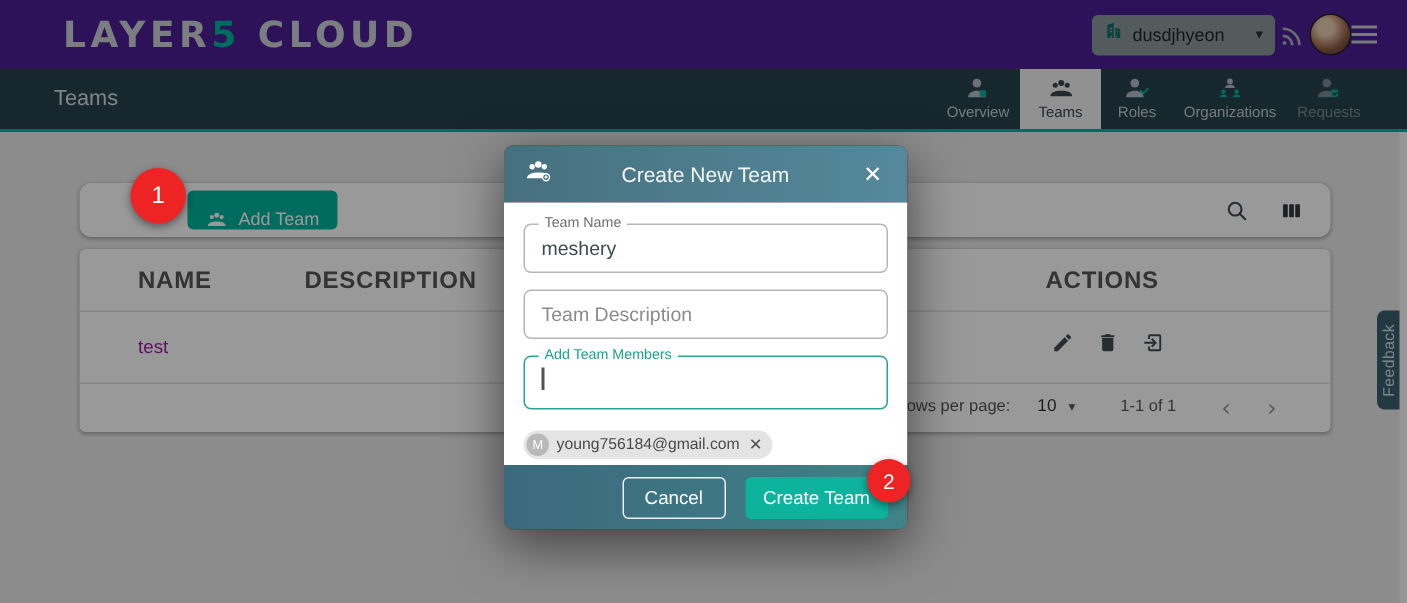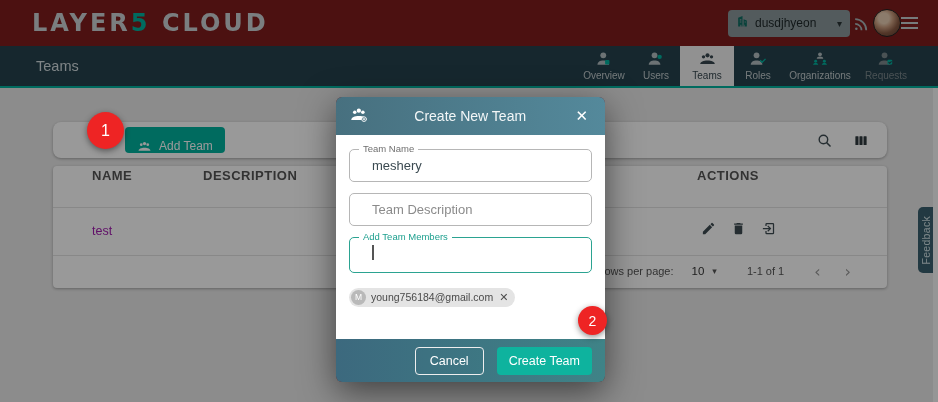--- a/index.html
+++ b/index.html
@@ -1,20 +1,20 @@
 <!DOCTYPE html>
 <html><head>
 <meta charset="utf-8">
 <style>
   * { margin:0; padding:0; box-sizing:border-box; }
   body { font-family:"Liberation Sans", sans-serif; background:#444; }
   .screen { position:relative; width:938px; height:402px; background:#eaeaea; overflow:hidden; font-family:"Liberation Sans", sans-serif; }
 
   
-  .topbar { position:absolute; top:0; left:0; right:0; height:46px; background:#7f1d1d; display:flex; align-items:center; padding:0 20px 0 32px; z-index:1; }
+  .topbar { position:absolute; top:0; left:0; right:0; height:46px; background:#4c1d95; display:flex; align-items:center; padding:0 20px 0 42px; z-index:1; }
   .logo { font-family:"DejaVu Sans", sans-serif; font-weight:bold; font-size:24px; letter-spacing:3px; color:#ccd3d6; user-select:none; }
   .logo .five { color:#00b39f; }
   .topbar-right { margin-left:auto; display:flex; align-items:center; gap:0; }
   .org-select { width:122px; height:27px; background:#8b989c; border-radius:4px; display:flex; align-items:center; gap:6px; padding:0 8px; cursor:pointer; }
   .org-name { font-size:12px; color:#1c2627; flex:1; white-space:nowrap; overflow:hidden; }
   .org-caret { font-size:10px; color:#2a3436; }
   .avatar { width:28px; height:28px; border-radius:50%; background:radial-gradient(circle at 38% 32%, #e8cdb2 0 22%, #c99c7e 38%, #8a5b44 62%, #54392d 100%); border:1px solid #222; }
   .menu-icon { display:flex; flex-direction:column; gap:3px; cursor:pointer; }
   .menu-icon span { display:block; width:17px; height:2px; background:#c6cdcf; }
 
@@ -33,45 +33,45 @@
   .nav-tab.disabled svg .pbody { fill:#7c898d; }
   .w-overview{width:56px}.w-users{width:48px}.w-teams{width:54px}.w-roles{width:48px}.w-orgs{width:76px}.w-requests{width:56px}
 
   
   .toolbar-card { position:absolute; left:53px; top:122px; width:834px; height:36px; background:#fff; border-radius:8px; box-shadow:0 1px 3px rgba(0,0,0,.3); display:flex; align-items:center; padding:0 16px; z-index:1; }
   .add-team-btn { margin-left:56px; height:26px; display:flex; align-items:flex-end; gap:7px; background:#00b39f; border:none; border-radius:4px; color:#fff; font-size:12px; padding:0 12px; cursor:pointer; font-family:inherit; }
   .toolbar-icons { margin-left:auto; display:flex; align-items:center; gap:16px; }
   .icon-btn { background:none; border:none; cursor:pointer; display:flex; align-items:center; padding:2px; }
 
   .table-card { position:absolute; left:53px; top:166px; width:834px; height:122px; background:#fff; border-radius:4px; box-shadow:0 1px 3px rgba(0,0,0,.3); z-index:1; }
-  .th { position:absolute; top:2px; font-size:13px; font-weight:bold; color:#555; letter-spacing:.5px; }
+  .th { position:absolute; top:13px; font-size:16px; font-weight:bold; color:#555; letter-spacing:.5px; }
   .th-name{left:39px} .th-desc{left:150px} .th-actions{left:644px}
   .row-divider { position:absolute; left:0; right:0; height:1px; background:#e3e3e3; }
   .d1{top:41px} .d2{top:89px}
   .cell-name { position:absolute; left:39px; top:58px; font-size:12.5px; color:#a21caf; }
   .row-actions { position:absolute; left:646px; top:53px; display:flex; gap:11px; }
   .pagination { position:absolute; right:28px; top:89px; height:32px; display:flex; align-items:center; gap:8px; font-size:11px; color:#555; }
   .rpp-value { font-size:11.5px; color:#333; margin-left:10px; }
   .rpp-caret { font-size:9px; color:#555; cursor:pointer; }
   .range { margin-left:22px; }
   .pg-chev { font-size:16px; color:#9a9a9a; padding:0 8px; cursor:pointer; font-family:"DejaVu Sans", sans-serif; }
   .pg-chev.left { margin-left:14px; }
 
   .feedback-tab { position:absolute; left:918px; top:207px; width:16px; height:66px; background:#3a606e; border-radius:5px 0 0 5px; z-index:1; display:flex; align-items:center; justify-content:center; cursor:pointer; }
   .feedback-tab span { writing-mode:vertical-rl; transform:rotate(180deg); font-size:10.5px; color:#cfe0e4; letter-spacing:.3px; }
   .scroll-strip { position:absolute; right:0; top:88px; bottom:0; width:5px; background:#fbfbfb; z-index:1; }
 
   
   .backdrop { position:absolute; inset:0; background:rgba(0,0,0,.40); z-index:10; }
-  .modal { position:absolute; left:336px; top:97px; width:269px; height:285px; border-radius:6px; overflow:hidden; background:#7f1d1d; box-shadow:0 10px 35px rgba(0,0,0,.55); z-index:20; display:flex; flex-direction:column; }
+  .modal { position:absolute; left:336px; top:97px; width:269px; height:256px; border-radius:6px; overflow:hidden; background:#7f1d1d; box-shadow:0 10px 35px rgba(0,0,0,.55); z-index:20; display:flex; flex-direction:column; }
   .modal-header { height:38px; flex:0 0 38px; background:linear-gradient(90deg,#47707f,#54899b); display:flex; align-items:center; padding:0 13px; }
   .modal-title { flex:1; text-align:center; color:#f2f6f7; font-size:14px; }
   .modal-close { background:none; border:none; color:#fff; font-size:15px; cursor:pointer; padding:2px 4px; font-family:"DejaVu Sans", sans-serif; }
   .modal-body { flex:1; background:#fff; padding:14px 13px 0; }
-  .field { position:relative; border:1px solid #b6b6b6; border-radius:5px; height:33px; margin-bottom:11px; display:flex; align-items:center; padding:0 22px; cursor:text; }
+  .field { position:relative; border:1px solid #b6b6b6; border-radius:5px; height:33px; margin-bottom:11px; display:flex; align-items:center; padding:0 11px; cursor:text; }
   .flabel { position:absolute; top:-6px; left:9px; background:#fff; padding:0 4px; font-size:9.5px; color:#6f6f6f; line-height:1; }
   .fvalue { font-size:13px; color:#3b4a51; }
   .fvalue.ph { color:#8b8b8b; }
   .field.members { border:1.5px solid #2ba391; height:36px; margin-bottom:13px; align-items:flex-start; padding-top:7px; }
   .field.members .flabel { color:#1ea08f; }
   .text-caret { width:1.5px; height:15px; background:#555; }
   .chip { display:inline-flex; align-items:center; gap:5px; height:19px; border-radius:10px; background:#e4e4e4; padding:0 7px 0 2px; }
   .chip-avatar { width:15px; height:15px; border-radius:50%; background:#b9b9b9; color:#fff; font-size:8.5px; display:flex; align-items:center; justify-content:center; }
   .chip-label { font-size:10.5px; color:#4a4a4a; }
   .chip-x { font-size:11px; color:#4e4e4e; font-weight:bold; margin-left:1px; cursor:pointer; font-family:"DejaVu Sans", sans-serif; }
@@ -119,28 +119,20 @@
   <nav class="navbar">
     <span class="page-title">Teams</span>
     <div class="nav-tabs">
       <div class="nav-tab w-overview">
         <svg width="18" height="16" viewBox="0 0 24 22">
             <circle class="pbody" cx="11" cy="6" r="4"></circle>
             <path class="pbody" d="M3 19c0-4 3.6-6 8-6s8 2 8 6z"></path>
             <rect class="pacc" x="13.5" y="12.5" width="6" height="6" rx="1.2"></rect>
           </svg>
         <span class="tlabel">Overview</span>
-      </div>
-      <div class="nav-tab w-users">
-        <svg width="18" height="16" viewBox="0 0 24 22">
-            <circle class="pbody" cx="10" cy="6" r="4"></circle>
-            <path class="pbody" d="M2 19c0-4 3.6-6 8-6s8 2 8 6z"></path>
-            <circle class="pacc" cx="17" cy="8" r="3"></circle>
-          </svg>
-        <span class="tlabel">Users</span>
       </div>
       <div class="nav-tab w-teams active">
         <svg width="19" height="16" viewBox="0 0 24 22">
             <circle class="pbody" cx="6.5" cy="8" r="2.3"></circle>
             <circle class="pbody" cx="17.5" cy="8" r="2.3"></circle>
             <circle class="pbody" cx="12" cy="6" r="2.8"></circle>
             <path class="pbody" d="M2 18c0-3.4 4.4-5 10-5s10 1.6 10 5z"></path>
           </svg>
         <span class="tlabel">Teams</span>
       </div>

